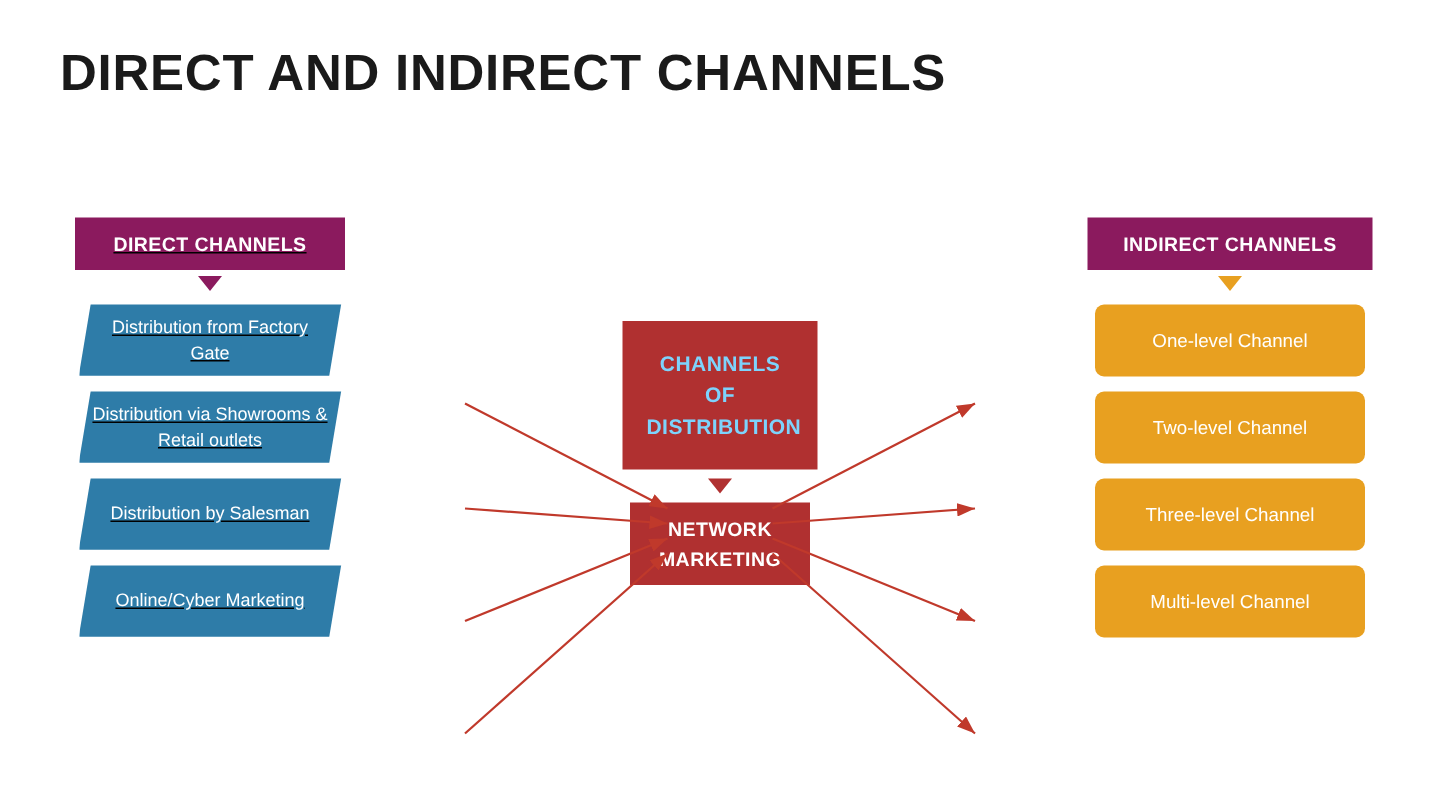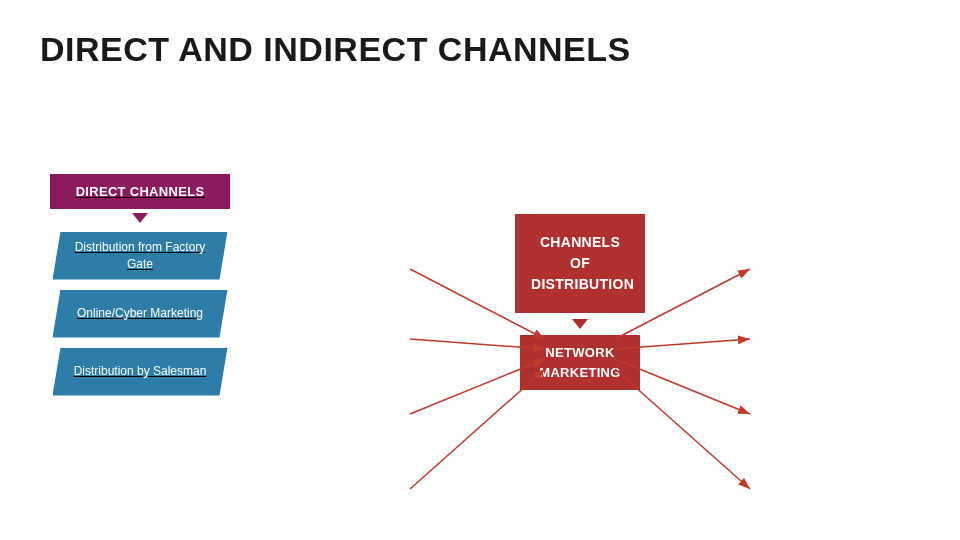--- a/index.html
+++ b/index.html
@@ -82,21 +82,21 @@
       display: flex;
       flex-direction: column;
       align-items: center;
       justify-content: center;
       gap: 0px;
       position: relative;
       flex: 1;
     }
     .channels-box {
       background: #B03030;
-      color: #ffffff;
+      color: #7dd3fc;
       font-weight: 900;
       font-size: 14px;
       text-align: center;
       padding: 18px 16px;
       width: 130px;
       letter-spacing: 0.3px;
       line-height: 1.5;
     }
     .arrow-down-red {
       width: 0;
@@ -157,22 +157,23 @@
 
 <div class="slide">
   <div class="slide-title">DIRECT AND INDIRECT CHANNELS</div>
 
   <div class="diagram">
 
     <div class="left-col">
       <div class="direct-header">DIRECT CHANNELS</div>
       <div class="arrow-down"></div>
       <div class="direct-box">Distribution from Factory Gate</div>
+      <div class="direct-box">Distribution via Showrooms &amp; Retail outlets</div>
+      <div class="direct-box">Distribution by Salesman</div>
       <div class="direct-box">Online/Cyber Marketing</div>
-      <div class="direct-box">Distribution by Salesman</div>
     </div>
 
     <div class="center-col" style="position:relative;">
 
       <svg width="400" height="380" style="position:absolute;top:0;left:50%;transform:translateX(-50%);pointer-events:none;">
 
         <line x1="30" y1="85" x2="165" y2="155" stroke="#C0392B" stroke-width="1.5" marker-end="url(#arrowhead)"></line>
 
         <line x1="30" y1="155" x2="165" y2="165" stroke="#C0392B" stroke-width="1.5" marker-end="url(#arrowhead)"></line>
 
@@ -198,15 +199,23 @@
           <span>DISTRIBUTION</span>
         </div>
         <div class="arrow-down-red" style="border-top-color:#B03030;"></div>
         <div class="network-box">
           <span>NETWORK</span><br>
           <span>MARKETING</span>
         </div>
       </div>
     </div>
 
+    <div class="right-col">
+      <div class="indirect-header">INDIRECT CHANNELS</div>
+      <div class="arrow-down arrow-down-orange"></div>
+      <div class="indirect-box">One-level Channel</div>
+      <div class="indirect-box">Two-level Channel</div>
+      <div class="indirect-box">Three-level Channel</div>
+      <div class="indirect-box">Multi-level Channel</div>
+    </div>
 
   </div>
 </div>
 
 </body></html>

